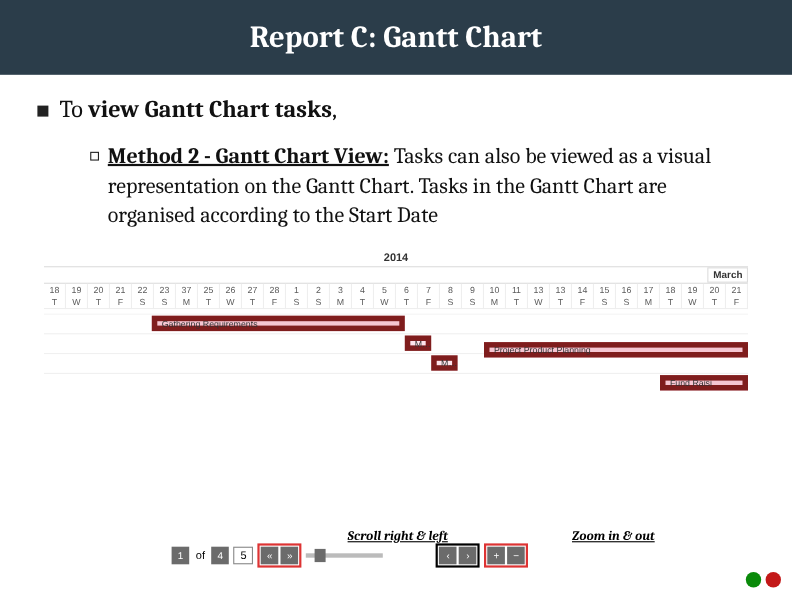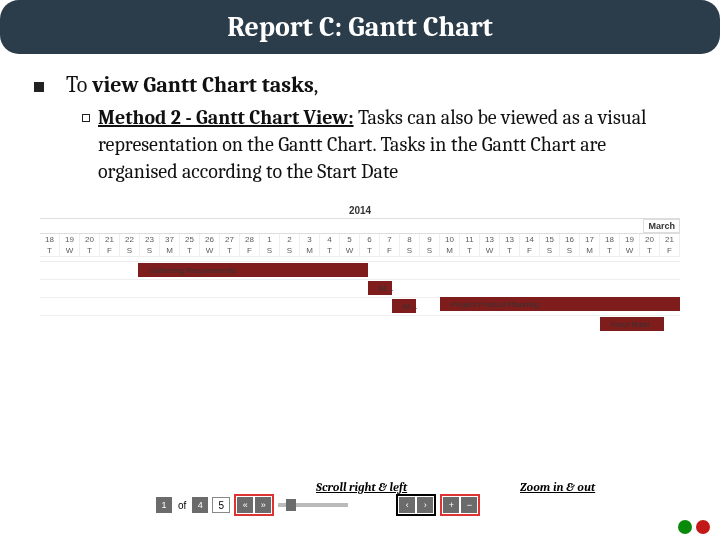--- a/index.html
+++ b/index.html
@@ -1,43 +1,43 @@
 <!DOCTYPE html>
 <html><head>
 <meta charset="utf-8">
 <style>
   * { box-sizing: border-box; margin: 0; padding: 0; }
   html, body { width: 720px; height: 540px; font-family: Georgia, 'Times New Roman', serif; background: #fff; }
   .slide { width: 720px; height: 540px; position: relative; overflow: hidden; }
 
-  .title-band { background: #2b3d4a; color: #fff; height: 54px; display: flex; align-items: center; justify-content: center; border-radius: 19px; }
+  .title-band { background: #2b3d4a; color: #fff; height: 68px; display: flex; align-items: center; justify-content: center; }
   .title-band h1 { font-size: 28px; font-weight: 700; font-family: Cambria, Georgia, serif; }
 
   .body { padding: 18px 34px 0 34px; color: #111; }
-  .bullet-row { display: flex; align-items: flex-start; gap: 22px; font-size: 22px; margin-bottom: 6px; }
+  .bullet-row { display: flex; align-items: flex-start; gap: 10px; font-size: 22px; margin-bottom: 16px; }
   .square-bullet { width: 10px; height: 10px; background: #222; margin-top: 10px; flex: 0 0 10px; }
   .bullet-text { font-family: Cambria, Georgia, serif; }
   .bullet-text .emph { font-weight: 700; }
 
   .sub-row { margin-left: 48px; display: flex; gap: 8px; }
   .sub-bullet { width: 8px; height: 8px; border: 1.5px solid #222; margin-top: 10px; flex: 0 0 8px; }
   .sub-text { font-size: 20px; line-height: 1.35; font-family: Cambria, Georgia, serif; }
   .sub-text .underl { font-weight: 700; text-decoration: underline; }
 
   
   .gantt { margin: 18px 0 0 0; padding: 0 6px; font-family: Arial, sans-serif; font-size: 9px; color: #5b5b5b; }
   .gantt .year-row { text-align: center; font-weight: 700; border-bottom: 1px solid #ddd; padding: 2px 0; color:#333; font-size:10px;}
   .gantt .month-row { display: flex; border-bottom: 1px solid #ddd; justify-content: space-between; }
   .gantt .month-row .gap { flex: 0 0 430px; }
   .gantt .month-row .month-label { border:1px solid #ddd; padding:1px 4px; font-weight:700; color:#333; }
   .gantt .day-row, .gantt .dow-row { display: flex; gap: 0; align-items: flex-end; }
   .gantt .day-row span, .gantt .dow-row span { flex: 0 0 20px; text-align: center; border-right: 1px solid #eee; padding: 1px 0; font-size:8px; }
   .gantt .dow-row span { border-bottom: 1px solid #eee; }
   .gantt-bars { position: relative; height: 70px; margin-top: 4px; }
-  .bar { position: absolute; height: 14px; background: #f5c6d2; display:flex; align-items:center; font-size:8px; color:#333; padding-left:4px; border:7px solid #7f1d1d; }
+  .bar { position: absolute; height: 14px; background: #f5c6d2; display:flex; align-items:center; font-size:8px; color:#333; padding-left:4px; border:5px solid #7f1d1d; }
   .bar.light { background:#fde3ea; }
   .gantt-lines { position:absolute; inset:0; background-image: linear-gradient(to bottom, #eee 1px, transparent 1px); background-size: 100% 18px; pointer-events:none;}
 
   
   .annot { font-family: Cambria, Georgia, serif; font-size: 12px; font-style: italic; font-weight: 700; position:absolute; text-decoration: underline; }
 
   
   .pager { position:absolute; left: 156px; bottom: 24px; display:flex; align-items:center; gap:4px; font-family: Arial, sans-serif; font-size:10px; }
   .pg-btn { width:16px; height:16px; background:#6b6b6b; color:#fff; display:flex; align-items:center; justify-content:center; font-size:9px; }
   .pg-of { padding:0 2px; }
@@ -150,23 +150,23 @@
           <span>T</span>
           <span>W</span>
           <span>T</span>
           <span>F</span>
       </div>
 
       <div class="gantt-bars">
         <div class="gantt-lines"></div>
         <div class="bar" style="left:98px; top:2px; width:230px;">Gathering Requirements</div>
         <div class="bar light" style="left:328px; top:20px; width:24px;">M…</div>
-        <div class="bar" style="left:400px; top:36px; width:240px;">Project Product Planning</div>
+        <div class="bar" style="left:400px; top:26px; width:240px;">Project Product Planning</div>
         <div class="bar light" style="left:352px; top:38px; width:24px;">M…</div>
-        <div class="bar" style="left:560px; top:56px; width:64px;">Fund Raisi</div>
+        <div class="bar" style="left:560px; top:56px; width:80px;">Fund Raisi</div>
       </div>
     </div>
 
   </div>
 
   <div class="annot" style="left:316px; bottom:46px;">Scroll right &amp; left</div>
   <div class="annot" style="left:520px; bottom:46px;text-decoration:underline;">Zoom in &amp; out</div>
 
   <div class="pager">
     <div class="pg-btn">1</div>

